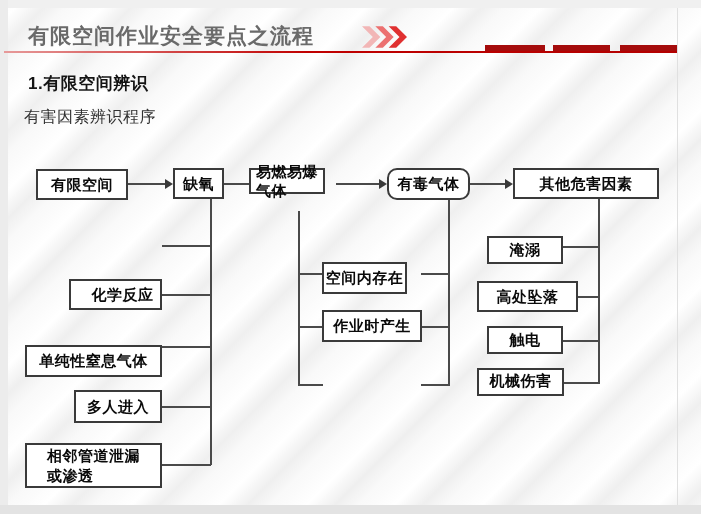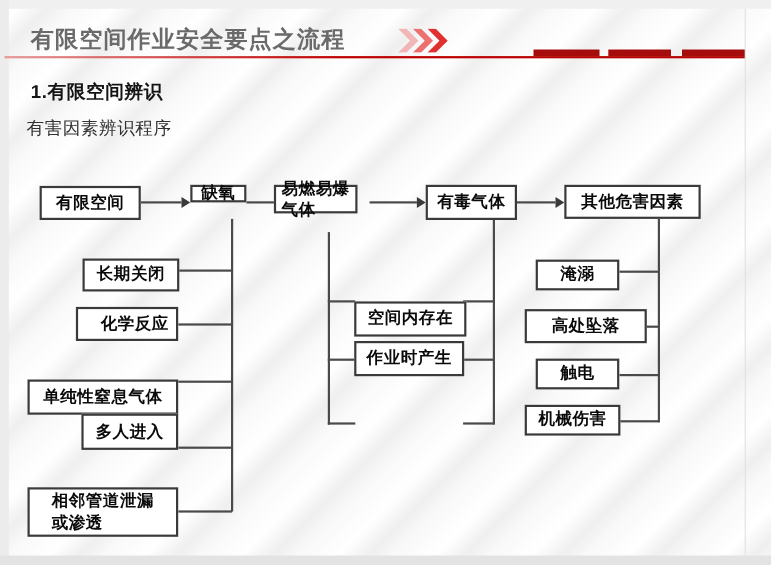--- a/index.html
+++ b/index.html
@@ -106,34 +106,33 @@
   <div class="cline h" style="left:421px;top:273px;width:28px;"></div>
   <div class="cline h" style="left:421px;top:326px;width:28px;"></div>
   <div class="cline h" style="left:421px;top:384px;width:28px;"></div>
 
   <div class="cline h" style="left:563px;top:246px;width:36px;"></div>
   <div class="cline h" style="left:563px;top:296px;width:36px;"></div>
   <div class="cline h" style="left:563px;top:340px;width:36px;"></div>
   <div class="cline h" style="left:563px;top:382px;width:36px;"></div>
 
   <div class="node" style="left:36px;top:169px;width:92px;height:31px;">有限空间</div>
-  <div class="node" style="left:173px;top:168px;width:51px;height:16px;">缺氧</div>
+  <div class="node" style="left:173px;top:168px;width:51px;height:31px;">缺氧</div>
   <div class="node" style="left:249px;top:168px;width:76px;height:26px;">易燃易爆
 气体</div>
-  <div class="node" style="left:387px;top:168px;width:83px;height:32px;">有毒气体</div>
-  <div class="node" style="left:513px;top:168px;width:124px;height:31px;">其他危害因素</div>
+  <div class="node" style="left:387px;top:168px;width:83px;height:32px;border-radius:10px;">有毒气体</div>
+  <div class="node" style="left:513px;top:168px;width:146px;height:31px;">其他危害因素</div>
 
-  <div class="node" style="left:75px;top:235px;width:88px;height:30px;">长期关闭</div>
   <div class="node" style="left:69px;top:279px;width:93px;height:31px;padding-left:14px;">化学反应</div>
   <div class="node" style="left:25px;top:331px;width:137px;height:32px;margin-top:14px;">单纯性窒息气体</div>
-  <div class="node" style="left:74px;top:376px;width:88px;height:33px;">多人进入</div>
+  <div class="node" style="left:74px;top:390px;width:88px;height:33px;">多人进入</div>
   <div class="node" style="left:25px;top:443px;width:137px;height:45px;">相邻管道泄漏
 或渗透</div>
 
-  <div class="node" style="left:322px;top:274px;width:102px;height:32px;">空间内存在</div>
+  <div class="node" style="left:322px;top:262px;width:85px;height:32px;">空间内存在</div>
   <div class="node" style="left:322px;top:310px;width:100px;height:32px;">作业时产生</div>
 
   <div class="node" style="left:487px;top:236px;width:76px;height:28px;">淹溺</div>
-  <div class="node" style="left:477px;top:281px;width:111px;height:31px;">高处坠落</div>
+  <div class="node" style="left:477px;top:281px;width:101px;height:31px;">高处坠落</div>
   <div class="node" style="left:487px;top:326px;width:76px;height:28px;">触电</div>
   <div class="node" style="left:477px;top:368px;width:87px;height:28px;font-family:Liberation Serif, serif;">机械伤害</div>
 
 </div>
 
 </body></html>

